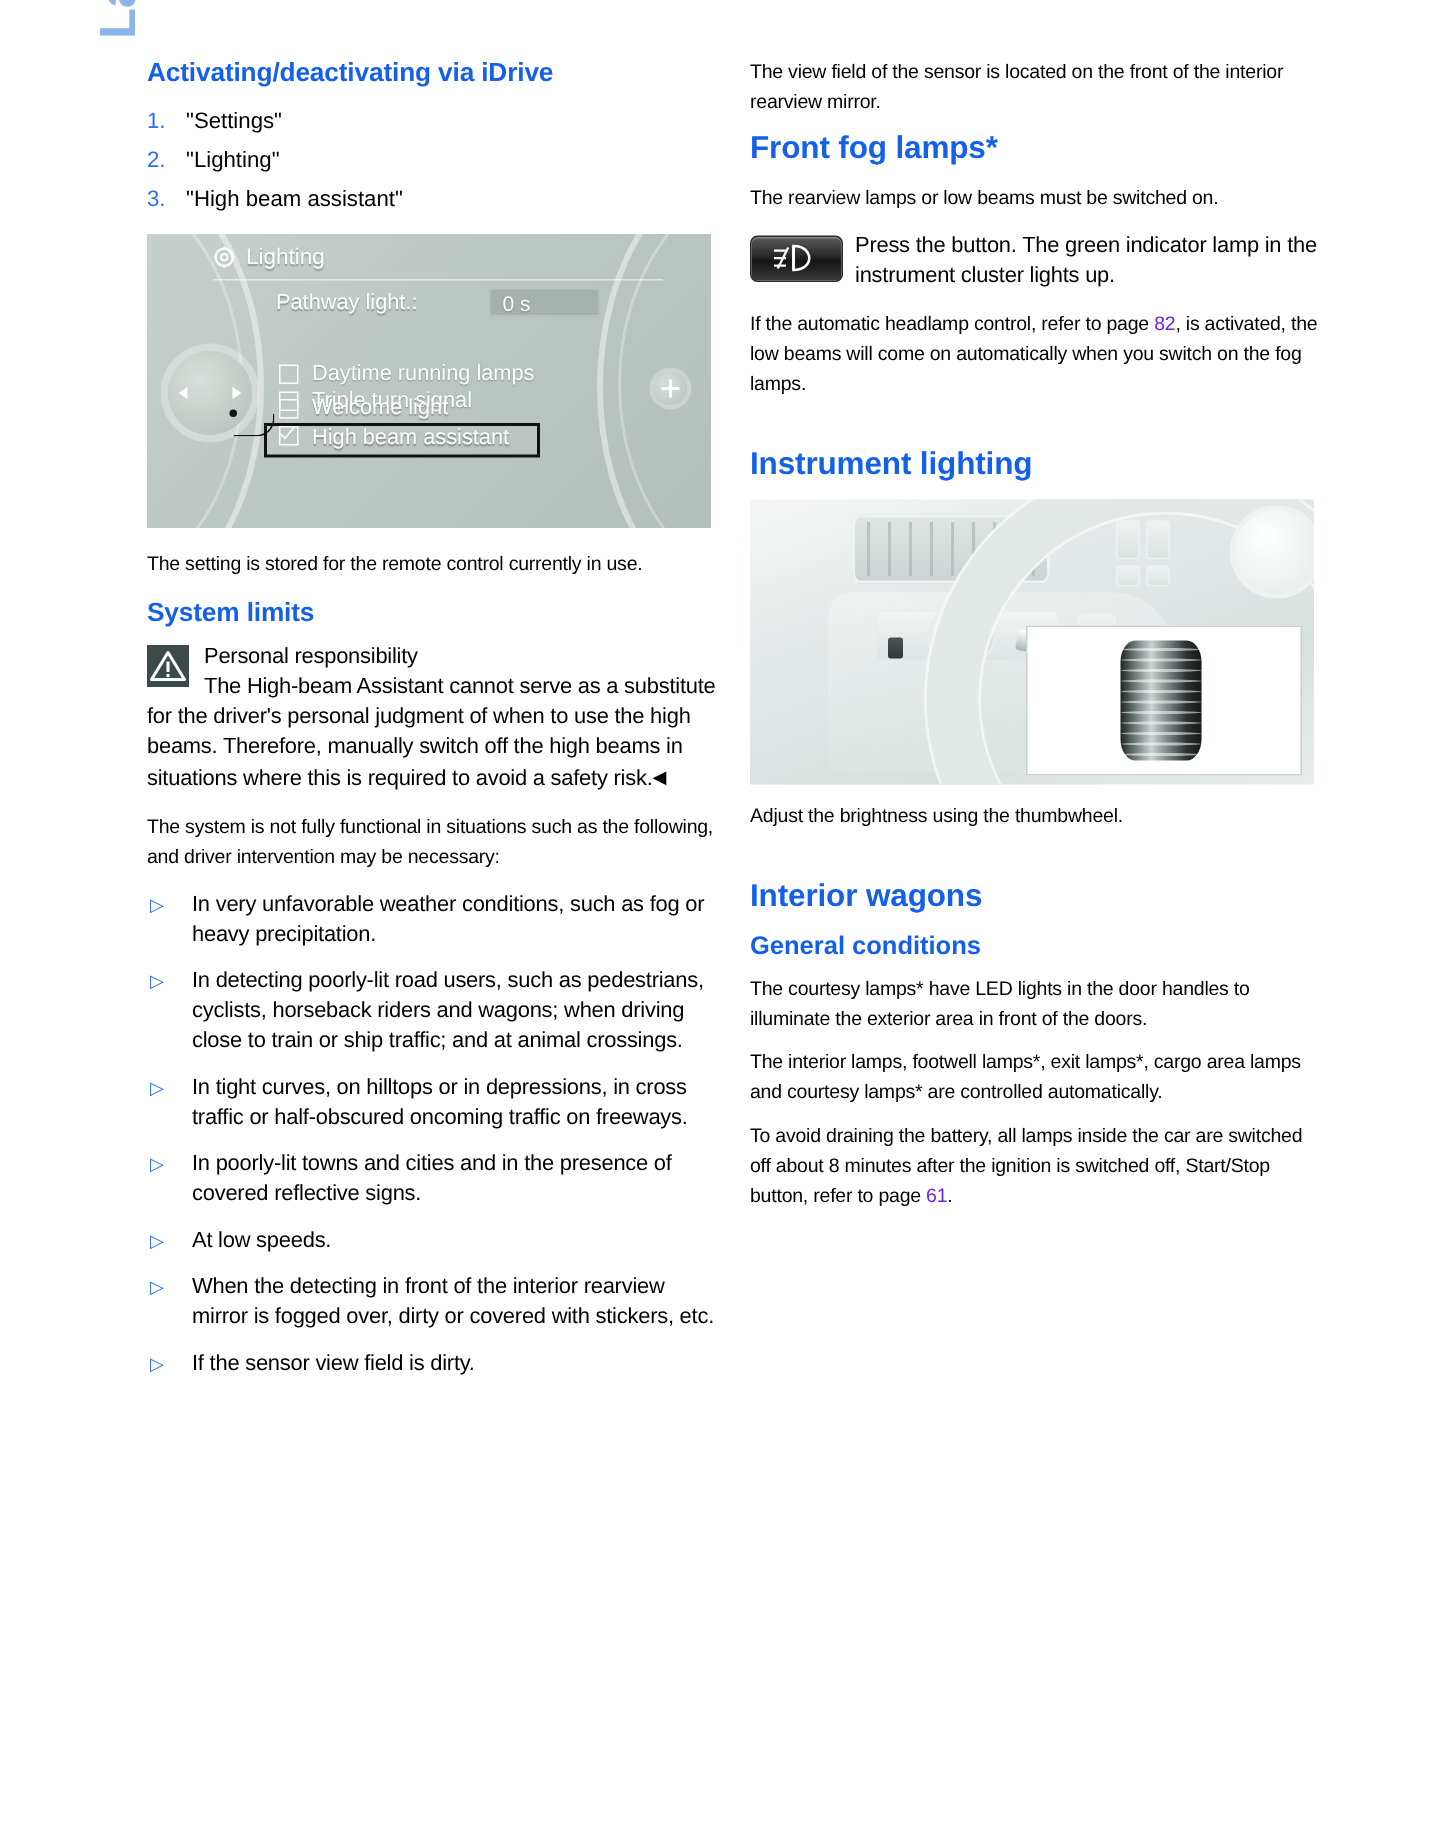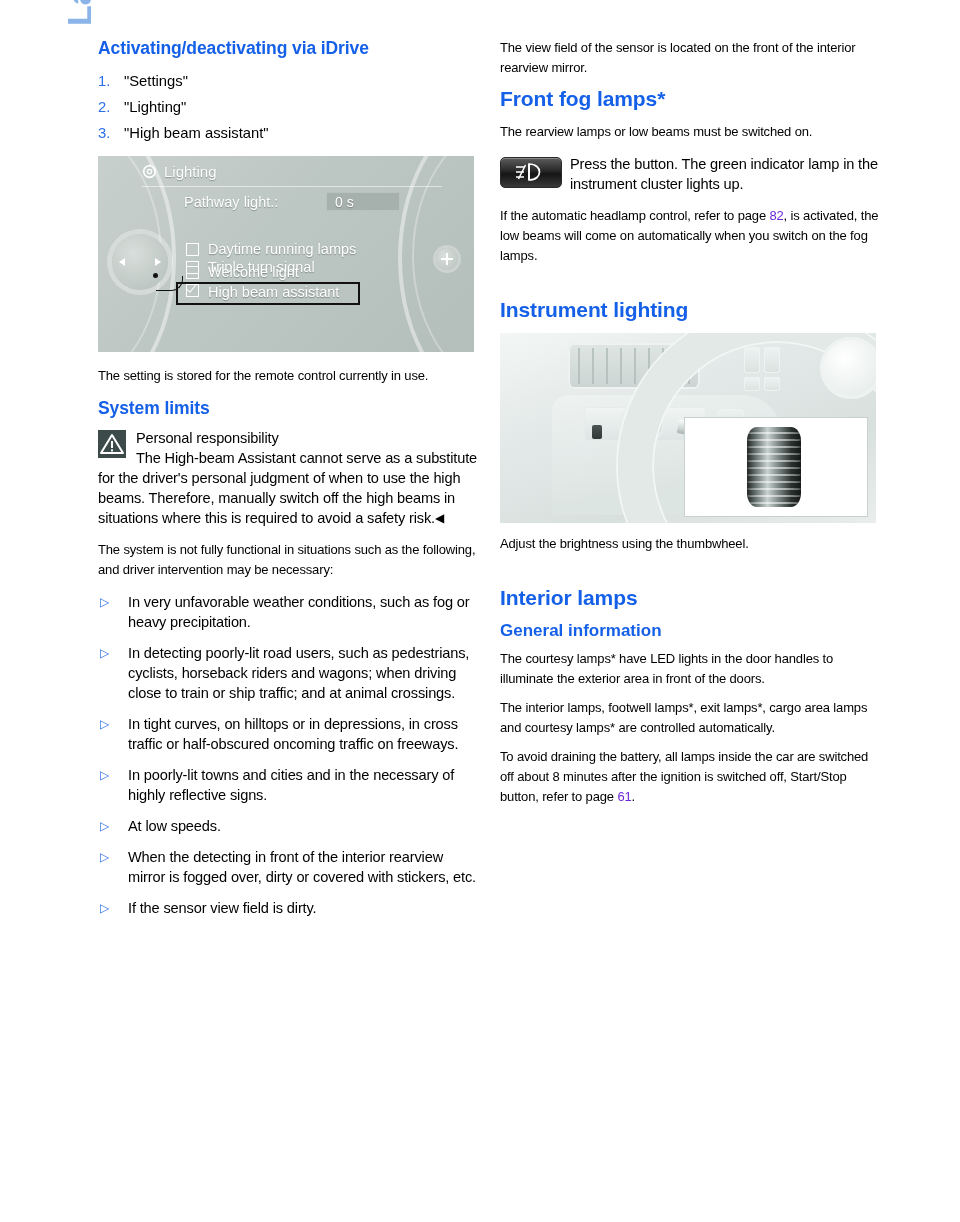--- a/index.html
+++ b/index.html
@@ -494,21 +494,21 @@
       <li>
         <span class="tri">▷</span>
         <span class="txt">In detecting poorly-lit road users, such as pedestrians, cyclists, horseback riders and wagons; when driving close to train or ship traffic; and at animal crossings.</span>
       </li>
       <li>
         <span class="tri">▷</span>
         <span class="txt">In tight curves, on hilltops or in depressions, in cross traffic or half-obscured oncoming traffic on freeways.</span>
       </li>
       <li>
         <span class="tri">▷</span>
-        <span class="txt">In poorly-lit towns and cities and in the necessary of highly reflective signs.</span>
+        <span class="txt">In poorly-lit towns and cities and in the presence of covered reflective signs.</span>
       </li>
       <li>
         <span class="tri">▷</span>
         <span class="txt">At low speeds.</span>
       </li>
       <li>
         <span class="tri">▷</span>
         <span class="txt">When the detecting in front of the interior rearview mirror is fogged over, dirty or covered with stickers, etc.</span>
       </li>
       <li>
@@ -583,23 +583,23 @@
           <span class="ridge" style="top:61px"></span>
             <span class="ridge" style="top:68px"></span>
           <span class="ridge" style="top:75px"></span>
         </div>
       </div>
 
     </div>
 
     <p class="body" style="margin-bottom:32px;">Adjust the brightness using the thumbwheel.</p>
 
-    <h2 class="section big">Interior lamps</h2>
-
-    <h3 class="subsection">General information</h3>
+    <h2 class="section big">Interior wagons</h2>
+
+    <h3 class="subsection">General conditions</h3>
 
     <p class="body tight">The courtesy lamps* have LED lights in the door handles to illuminate the exterior area in front of the doors.</p>
     <p class="body tight">The interior lamps, footwell lamps*, exit lamps*, cargo area lamps and courtesy lamps* are controlled automatically.</p>
     <p class="body"><span>To avoid draining the battery, all lamps inside the car are switched off about 8 minutes after the ignition is switched off, Start/Stop button, refer to page </span><span class="pref">61</span><span>.</span></p>
   </div>
 
   <div class="footer">
     
     
     

